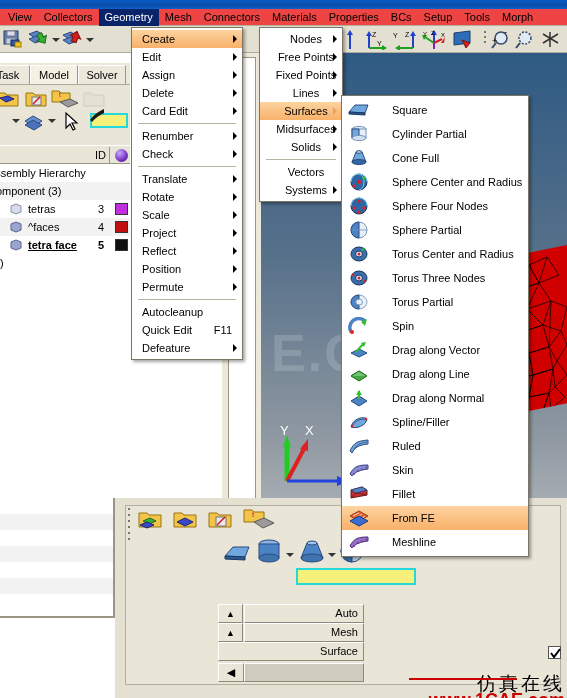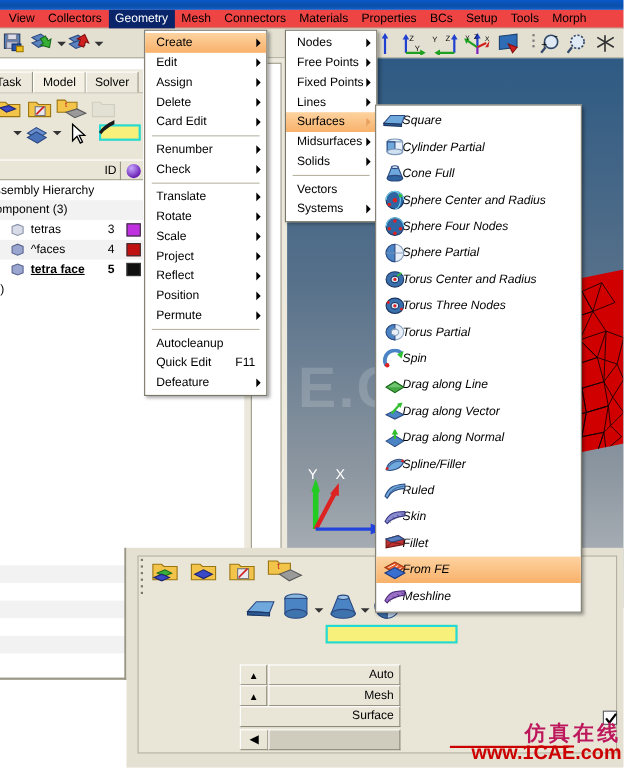--- a/index.html
+++ b/index.html
@@ -189,36 +189,36 @@
     position:absolute; right:5px; top:5px;
     width:0; height:0; border-left:4px solid #000;
     border-top:4px solid transparent; border-bottom:4px solid transparent;
   }
   .mi .accel { position:absolute; right:10px; top:0; font-size:11px; }
   .sep { height:1px; background:#b8b4a4; margin:3px 6px; }
 
   
   #menu-create { left:131px; top:27px; width:112px; }
   
-  #menu-entities { left:259px; top:27px; width:84px; }
+  #menu-entities { left:259px; top:27px; width:84px;text-align:center; }
   
   #menu-surfaces { left:341px; top:95px; width:188px; }
-  #menu-surfaces .mi { height:24px; line-height:24px; padding-left:24px;font-style:italic; }
+  #menu-surfaces .mi { height:24px; line-height:24px; padding-left:50px; }
   .sicon {
     position:absolute; left:6px; top:3px; width:22px; height:18px;
   }
 
   
   #wm {
     position:absolute; right:2px; bottom:1px; width:150px; height:40px;
     text-align:right; pointer-events:none;
   }
   #wm .cn {
-    font-size:19px; color:#be185d; font-weight:bold; letter-spacing:3px;
-    font-family:"DejaVu Sans", sans-serif; line-height:20px;
+    font-size:19px; color:#000000; font-weight:normal; letter-spacing:3px;
+    font-family:"DejaVu Sans", sans-serif; line-height:20px;margin-top:16px;
   }
   #wm .url {
     font-size:18px; font-weight:bold; color:#cc0000; line-height:15px;
     letter-spacing:0px;
   }
   #wm .rule {
     position:absolute; left:-6px; top:21px; width:108px; height:2px; background:#cc0000;
   }
 </style>
 </head>
@@ -739,33 +739,33 @@
     <svg class="sicon" viewBox="0 0 22 18">
       <path d="M3 15 A9 9 0 0 1 17 4" fill="none" stroke="#4a84c4" stroke-width="3.5"></path>
       <path d="M19 2 L13 5 L17 9 Z" fill="#30c030"></path>
       <circle cx="4" cy="15" r="2" fill="#e02020"></circle>
     </svg>
     <span>Spin</span>
   </div>
 
   <div class="mi">
     <svg class="sicon" viewBox="0 0 22 18">
-      <path d="M3 11 L11 6 L19 11 L11 16 Z" fill="#45a845" stroke="#1c6a1c"></path>
-      <path d="M3 11 L11 6 L19 11" fill="#6fc46f" stroke="#1c6a1c"></path>
-    </svg>
-    <span>Drag along Line</span>
-  </div>
-
-  <div class="mi">
-    <svg class="sicon" viewBox="0 0 22 18">
       <path d="M3 12 L11 8 L19 12 L11 16 Z" fill="#4a84c4" stroke="#2c4a80"></path>
       <path d="M8 11 L16 2" stroke="#30c030" stroke-width="2"></path>
       <path d="M18 1 L13 2 L16 6 Z" fill="#30c030"></path>
     </svg>
     <span>Drag along Vector</span>
+  </div>
+
+  <div class="mi">
+    <svg class="sicon" viewBox="0 0 22 18">
+      <path d="M3 11 L11 6 L19 11 L11 16 Z" fill="#45a845" stroke="#1c6a1c"></path>
+      <path d="M3 11 L11 6 L19 11" fill="#6fc46f" stroke="#1c6a1c"></path>
+    </svg>
+    <span>Drag along Line</span>
   </div>
 
   <div class="mi">
     <svg class="sicon" viewBox="0 0 22 18">
       <path d="M3 12 L11 7 L19 12 L11 17 Z" fill="#4a84c4" stroke="#2c4a80"></path>
       <path d="M11 10 L11 2" stroke="#30c030" stroke-width="2"></path>
       <path d="M11 1 L8 6 L14 6 Z" fill="#30c030"></path>
     </svg>
     <span>Drag along Normal</span>
   </div>

